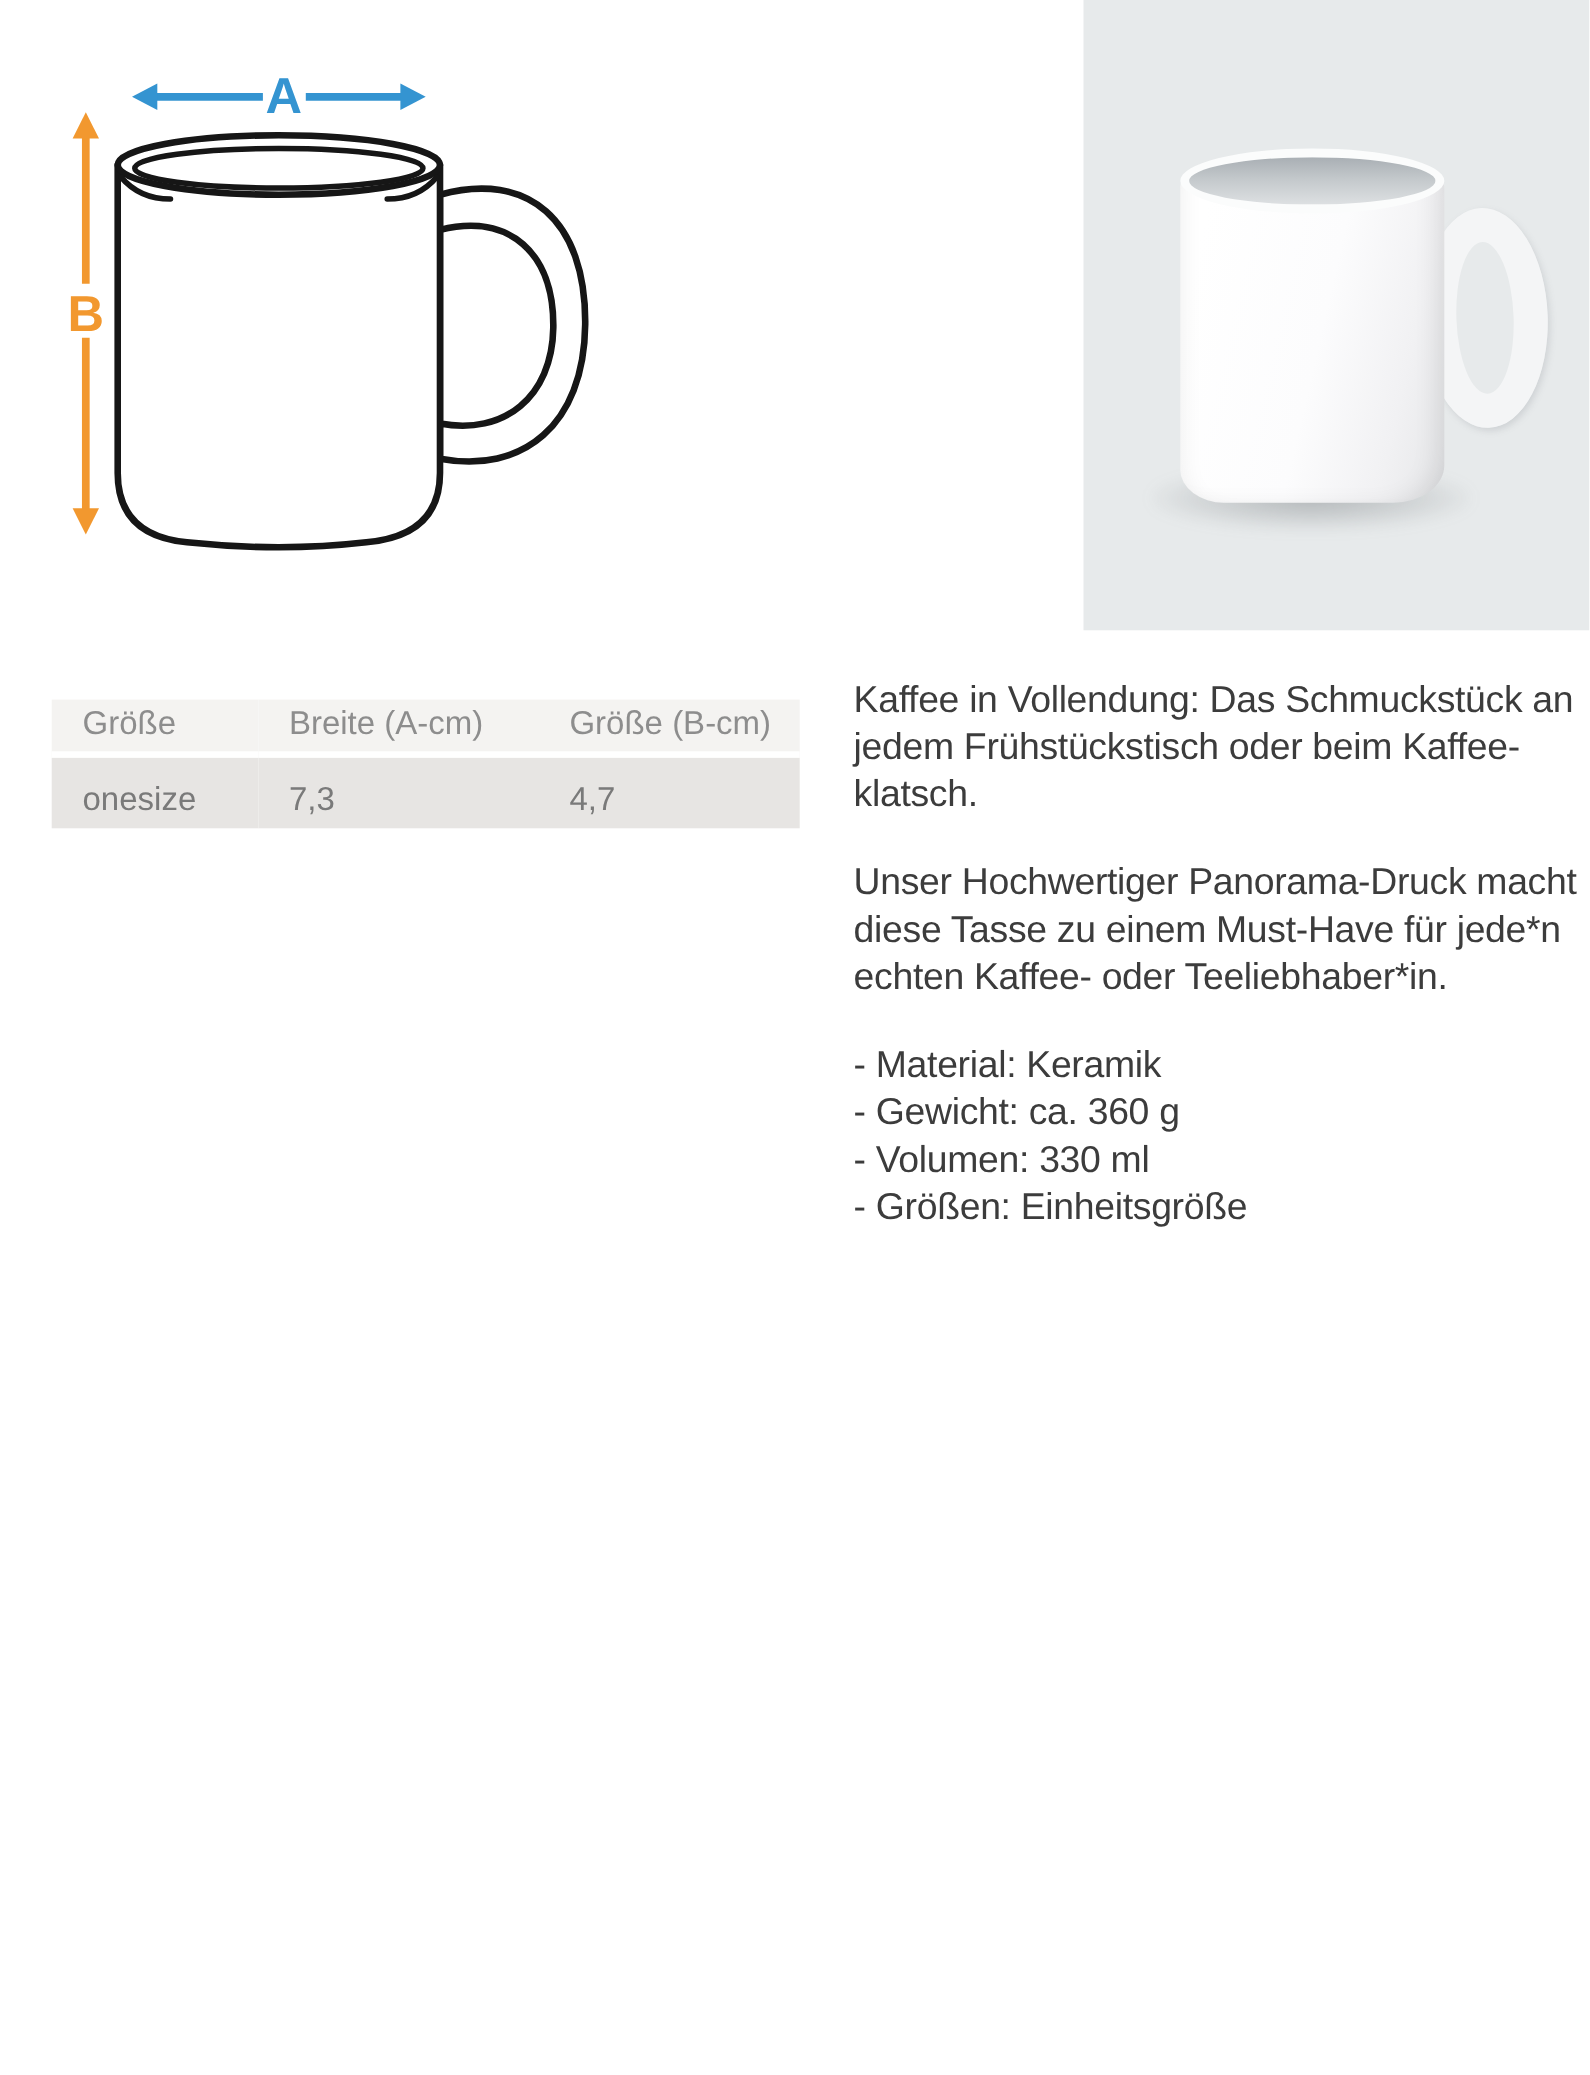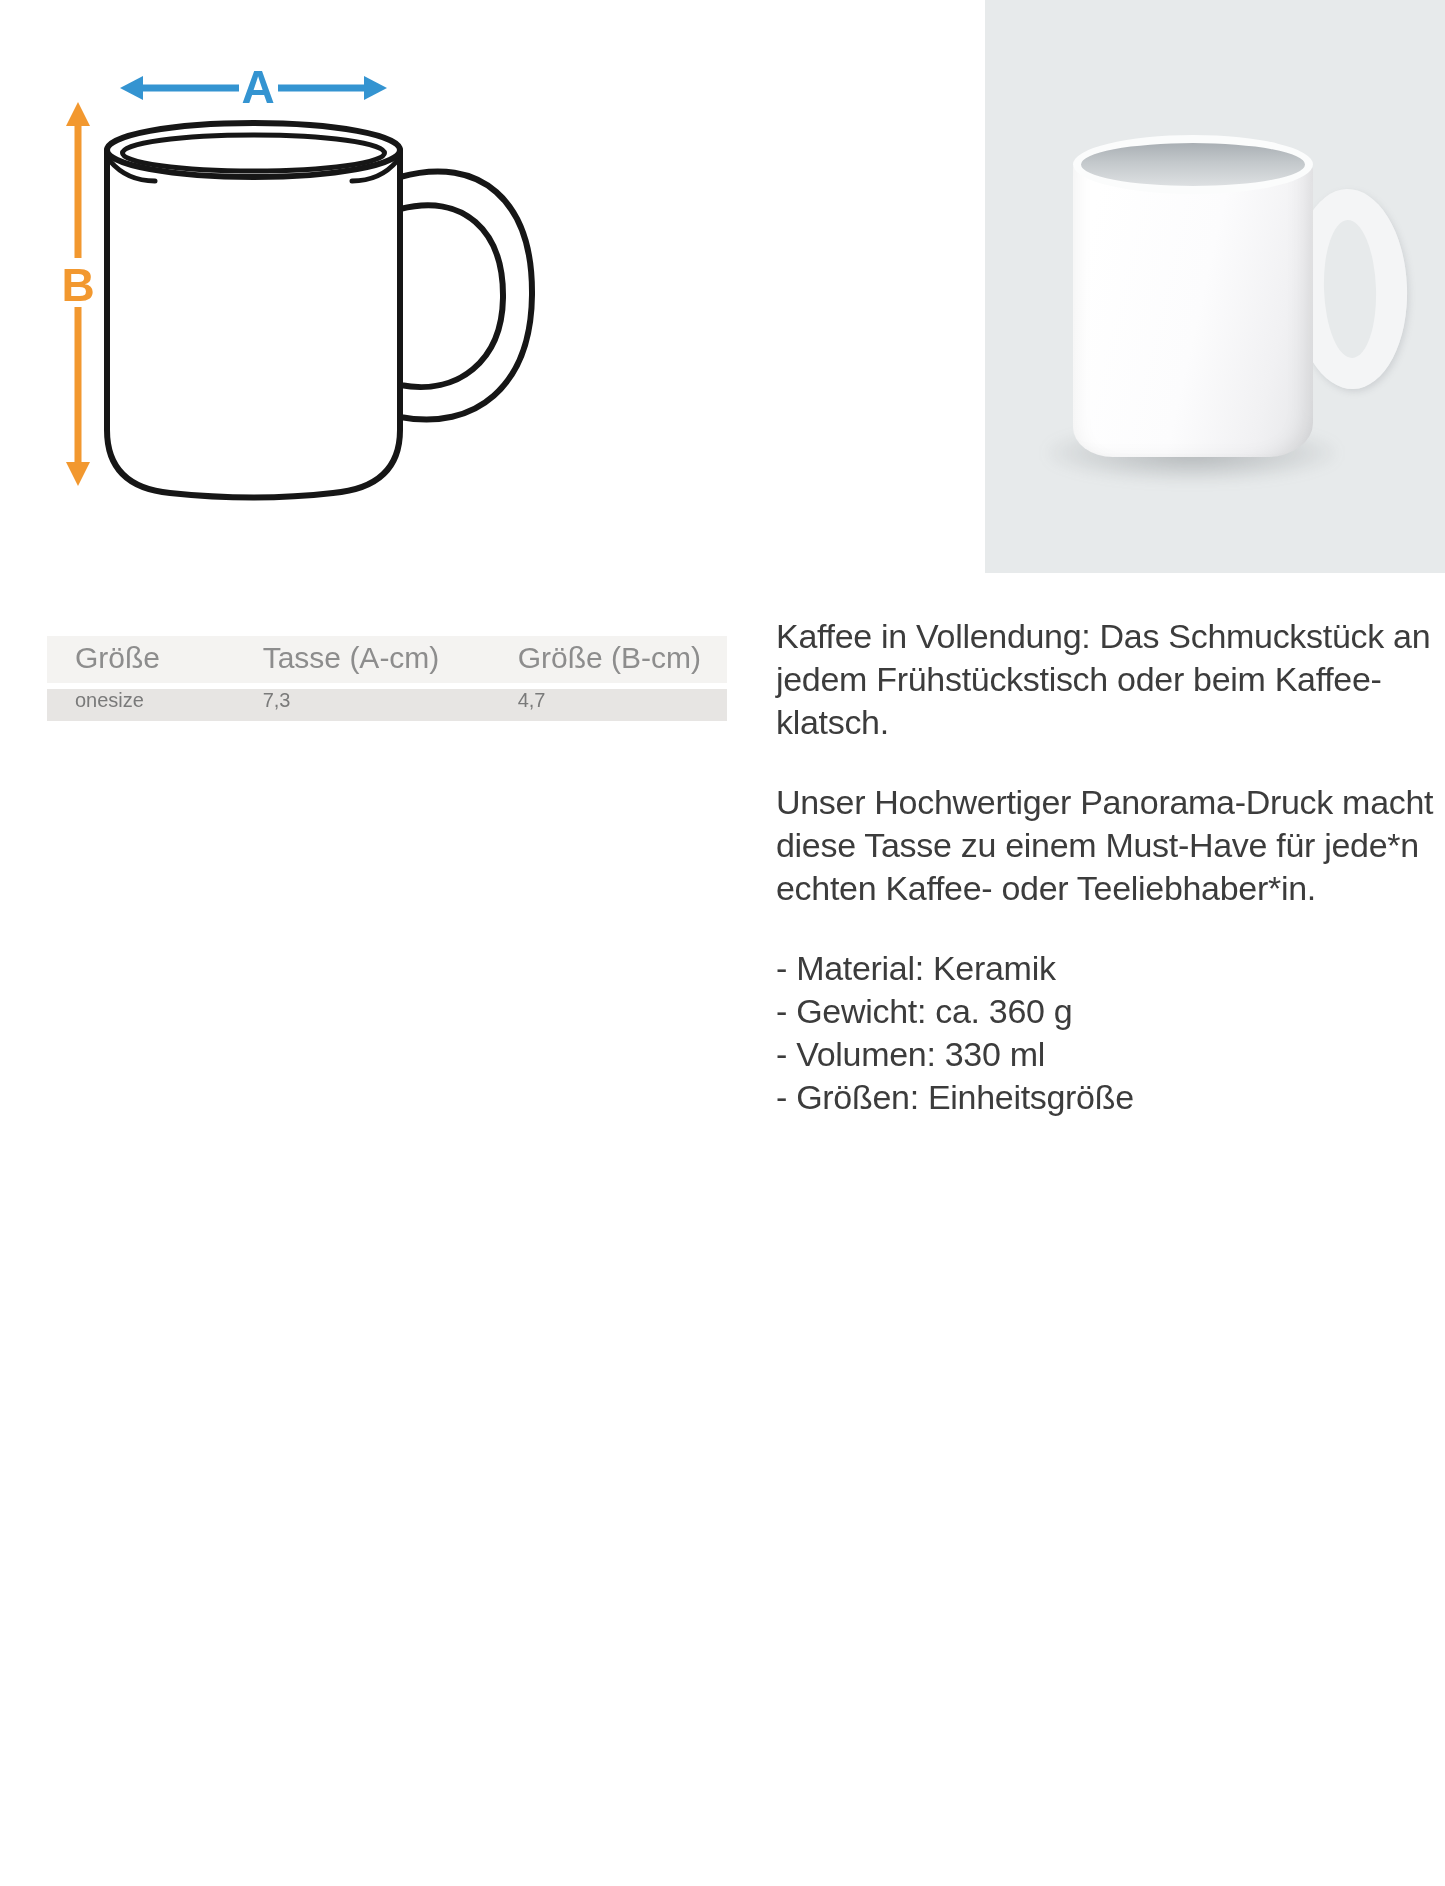--- a/index.html
+++ b/index.html
@@ -90,23 +90,23 @@
     font-size: 30px;
     text-align: left;
     padding: 5px 0 8px 28px;
     border-bottom: 6px solid #ffffff;
     white-space: nowrap;
     margin-left: 14px;
   }
   .size-table td {
     background: #e7e5e3;
     color: #7a7a7a;
-    font-size: 20px;
+    font-size: 30px;
     text-align: left;
-    padding: 0 0 9px 28px;
+    padding: 21px 0 9px 28px;
     white-space: nowrap;
   }
 
   
   .description {
     position: absolute;
     left: 776px; top: 615px;
     width: 680px;
     color: #3c3c3c;
   }
@@ -163,21 +163,21 @@
 
   <table class="size-table">
     <colgroup>
         <col class="c1">
         <col class="c2">
         <col class="c3">
       </colgroup>
     <thead>
       <tr>
         <th>Größe</th>
-        <th>Tasse (A-cm)</th>
+        <th>Breite (A-cm)</th>
         <th>Größe (B-cm)</th>
       </tr>
     </thead>
     <tbody>
       <tr>
         <td>onesize</td>
         <td>7,3</td>
         <td>4,7</td>
       </tr>
     </tbody>

